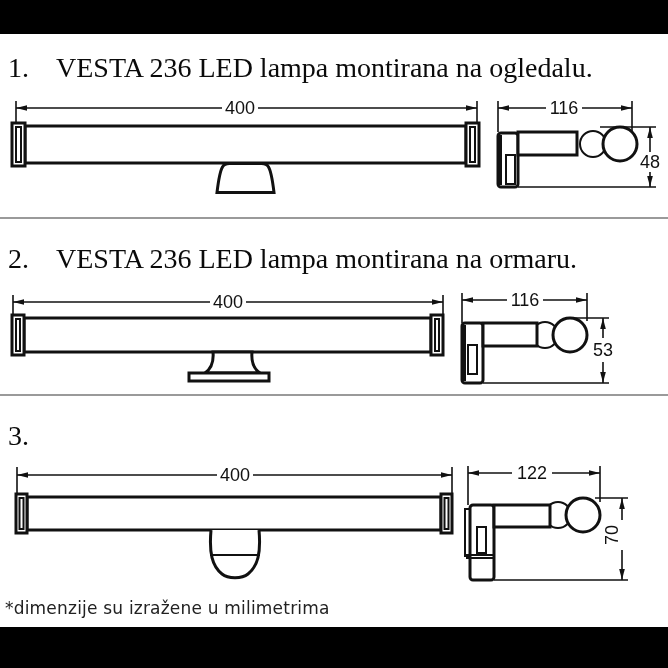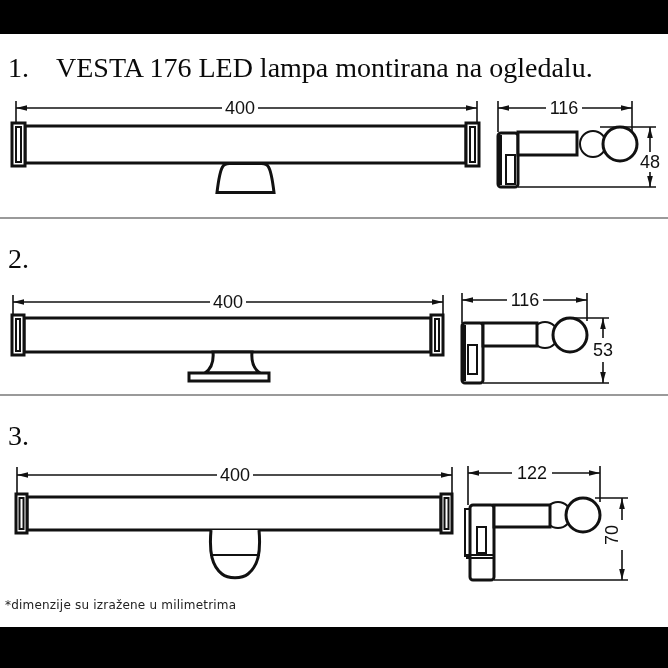--- a/index.html
+++ b/index.html
@@ -15,37 +15,37 @@
     font-size:28px;color:#0a0a0a;white-space:nowrap;
   }
   .heading .num{display:inline-block;width:48px;}
   .divider{position:absolute;left:0;width:668px;height:2px;background:#9a9a9a;}
   svg{position:absolute;left:0;display:block;}
   .dimtext{
     font-family:"Liberation Sans", sans-serif;font-size:18px;fill:#111;
   }
   .footer{
     position:absolute;left:5px;top:598px;
-    font-family:"DejaVu Sans", sans-serif;font-size:12px;color:#222;
+    font-family:"DejaVu Sans", sans-serif;font-size:17px;color:#222;
     letter-spacing:0.2px;
   }
   .outline{stroke:#111;stroke-width:3;fill:#fff;}
   .thin{stroke:#111;stroke-width:2;fill:none;}
   .dim{stroke:#111;stroke-width:1.6;fill:none;}
   .arrow{fill:#111;stroke:none;}
 </style>
 </head>
 <body>
 
 <div class="letterbox top"></div>
 <div class="letterbox bottom"></div>
 
 <div class="heading" style="top:52px;">
   <span class="num">1.</span>
-  <span>VESTA 176 LED lampa montirana na ogledalu.</span>
+  <span>VESTA 236 LED lampa montirana na ogledalu.</span>
 </div>
 
 <svg style="top:95px;" width="668" height="115" viewBox="0 0 668 115">
 
   <g>
     <line class="dim" x1="16" y1="6" x2="16" y2="31"></line>
     <line class="dim" x1="477" y1="6" x2="477" y2="31"></line>
     <line class="dim" x1="16" y1="13" x2="222" y2="13"></line>
     <line class="dim" x1="258" y1="13" x2="477" y2="13"></line>
     <polygon class="arrow" points="16,13 27,10.2 27,15.8"></polygon>
@@ -85,20 +85,21 @@
     <polygon class="arrow" points="650,32 647.2,43 652.8,43"></polygon>
     <polygon class="arrow" points="650,92 647.2,81 652.8,81"></polygon>
     <text class="dimtext" x="650" y="73" text-anchor="middle">48</text>
   </g>
 </svg>
 
 <div class="divider" style="top:217px;"></div>
 
 <div class="heading" style="top:243px;">
   <span class="num">2.</span>
+  <span>VESTA 236 LED lampa montirana na ormaru.</span>
 </div>
 
 <svg style="top:290px;" width="668" height="108" viewBox="0 0 668 108">
   <g>
     <line class="dim" x1="13" y1="5" x2="13" y2="28"></line>
     <line class="dim" x1="443" y1="5" x2="443" y2="28"></line>
     <line class="dim" x1="13" y1="12" x2="210" y2="12"></line>
     <line class="dim" x1="246" y1="12" x2="443" y2="12"></line>
     <polygon class="arrow" points="13,12 24,9.2 24,14.8"></polygon>
     <polygon class="arrow" points="443,12 432,9.2 432,14.8"></polygon>

